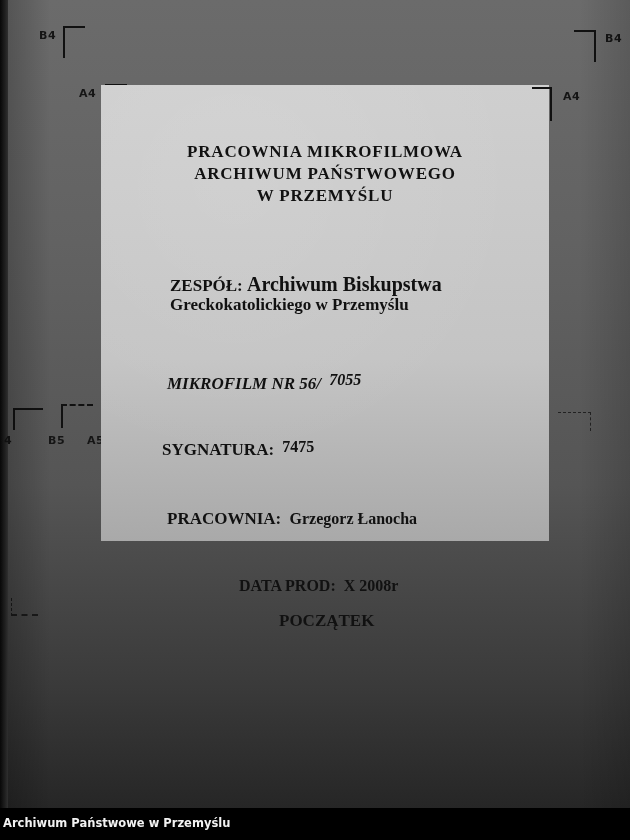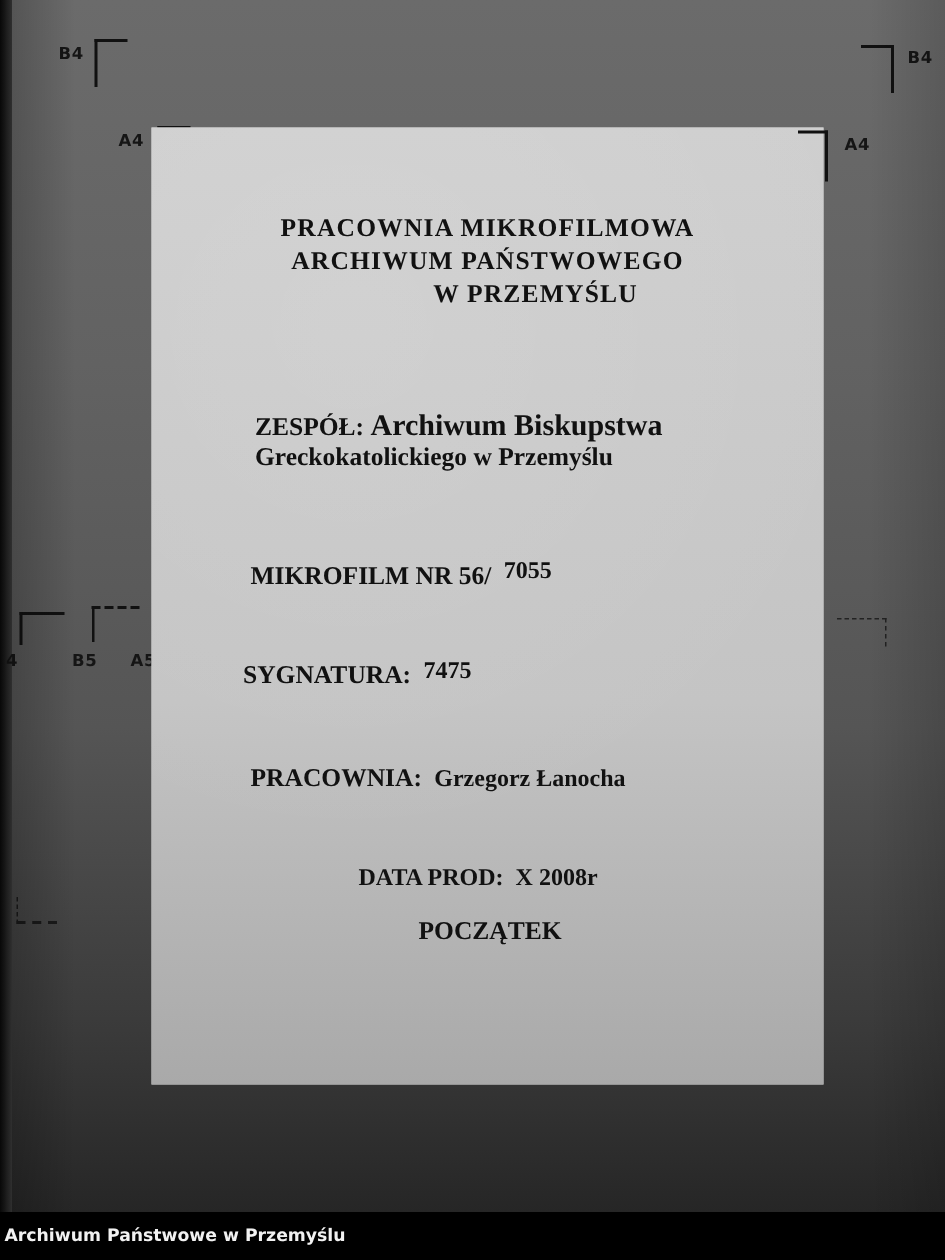--- a/index.html
+++ b/index.html
@@ -22,21 +22,21 @@
       content: ""; position: absolute; left: 0; top: 0; right: 0; bottom: 0;
       background: linear-gradient(90deg, rgba(0,0,0,0.25) 0%, rgba(0,0,0,0) 8%, rgba(0,0,0,0) 92%, rgba(0,0,0,0.15) 100%);
       pointer-events: none;
     }
     .mark {
       position: absolute; font-family: "DejaVu Sans", sans-serif;
       font-size: 11px; color: #151515; font-weight: bold; letter-spacing: 0.5px;
     }
     .bracket { position: absolute; border-color: #111; border-style: solid; }
     .paper {
-      position: absolute; left: 101px; top: 85px; width: 448px; height: 638px;
+      position: absolute; left: 101px; top: 85px; width: 448px; height: 456px;
       background: #c9c9c9;
       background-image:
         radial-gradient(circle at 30% 20%, rgba(255,255,255,0.10), rgba(0,0,0,0) 60%),
         linear-gradient(180deg, #cfcfcf 0%, #c4c4c4 60%, #a9a9a9 100%);
       z-index: 2;
     }
     .ptext {
       position: absolute; color: #111; font-weight: bold; white-space: nowrap;
       font-family: "Liberation Serif", serif;
     }
@@ -72,29 +72,29 @@
   <span class="mark" style="left:48px; top:434px;">B5</span>
   <span class="mark" style="left:87px; top:434px;">A5</span>
 
   <div class="bracket" style="left:558px; top:412px; width:32px; height:18px; border-width:1px 1px 0 0; border-style:dashed; border-color:#222;"></div>
 
   <div class="bracket" style="left:11px; top:598px; width:26px; height:16px; border-width:0 0 2px 1px; border-style:dashed; border-color:#1a1a1a;"></div>
 
   <div class="paper">
     <div class="ptext title" style="top:56px;">PRACOWNIA  MIKROFILMOWA</div>
     <div class="ptext title" style="top:78px;">ARCHIWUM  PAŃSTWOWEGO</div>
-    <div class="ptext title" style="top:100px;margin-left:32px;">W  PRZEMYŚLU</div>
+    <div class="ptext title" style="top:100px;">W  PRZEMYŚLU</div>
 
     <div class="ptext field" style="left:69px; top:188px;">
       <span>ZESPÓŁ:</span>
       <span style="font-size:20px;">Archiwum Biskupstwa</span>
     </div>
     <div class="ptext field" style="left:69px; top:210px;">Greckokatolickiego w Przemyślu</div>
 
-    <div class="ptext field" style="left:66px; top:289px;">
+    <div class="ptext field" style="left:66px; top:289px;font-style:italic;">
       <span>MIKROFILM NR 56/</span>
       <span class="val" style="display:inline-block; position:relative; top:-4px; font-size:16px;">7055</span>
     </div>
 
     <div class="ptext field" style="left:61px; top:355px;">
       <span>SYGNATURA:</span>
       <span class="val" style="display:inline-block; position:relative; top:-3px;">7475</span>
     </div>
 
     <div class="ptext field" style="left:66px; top:424px;">

